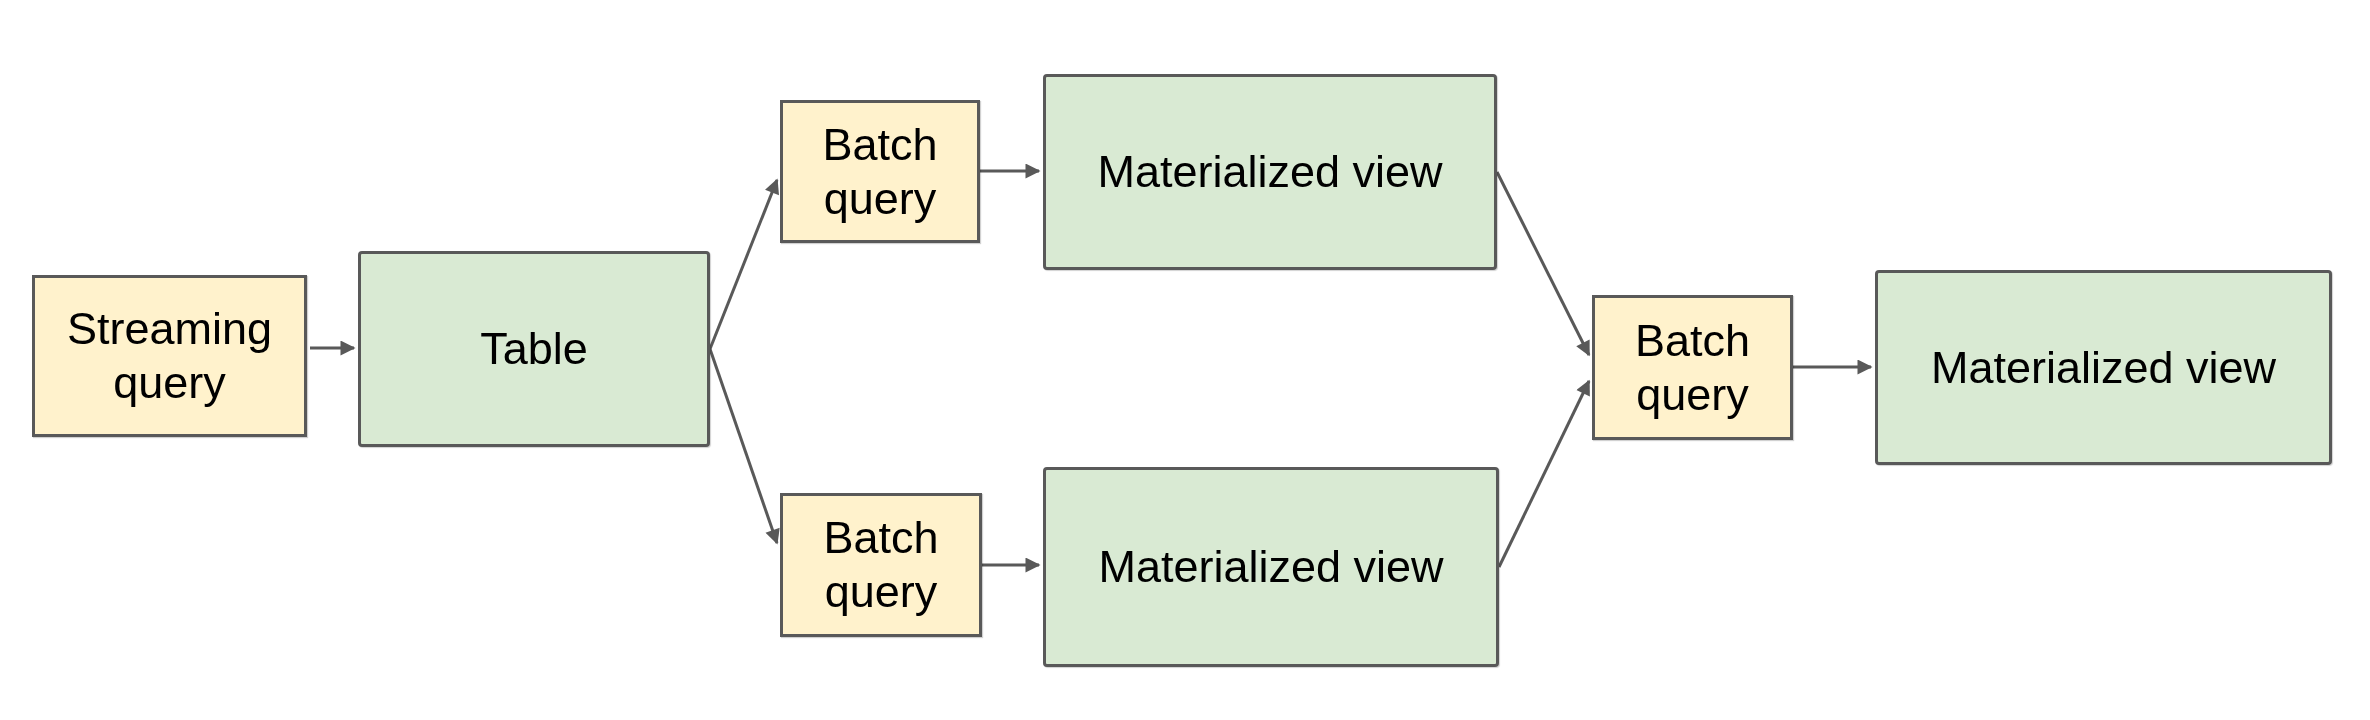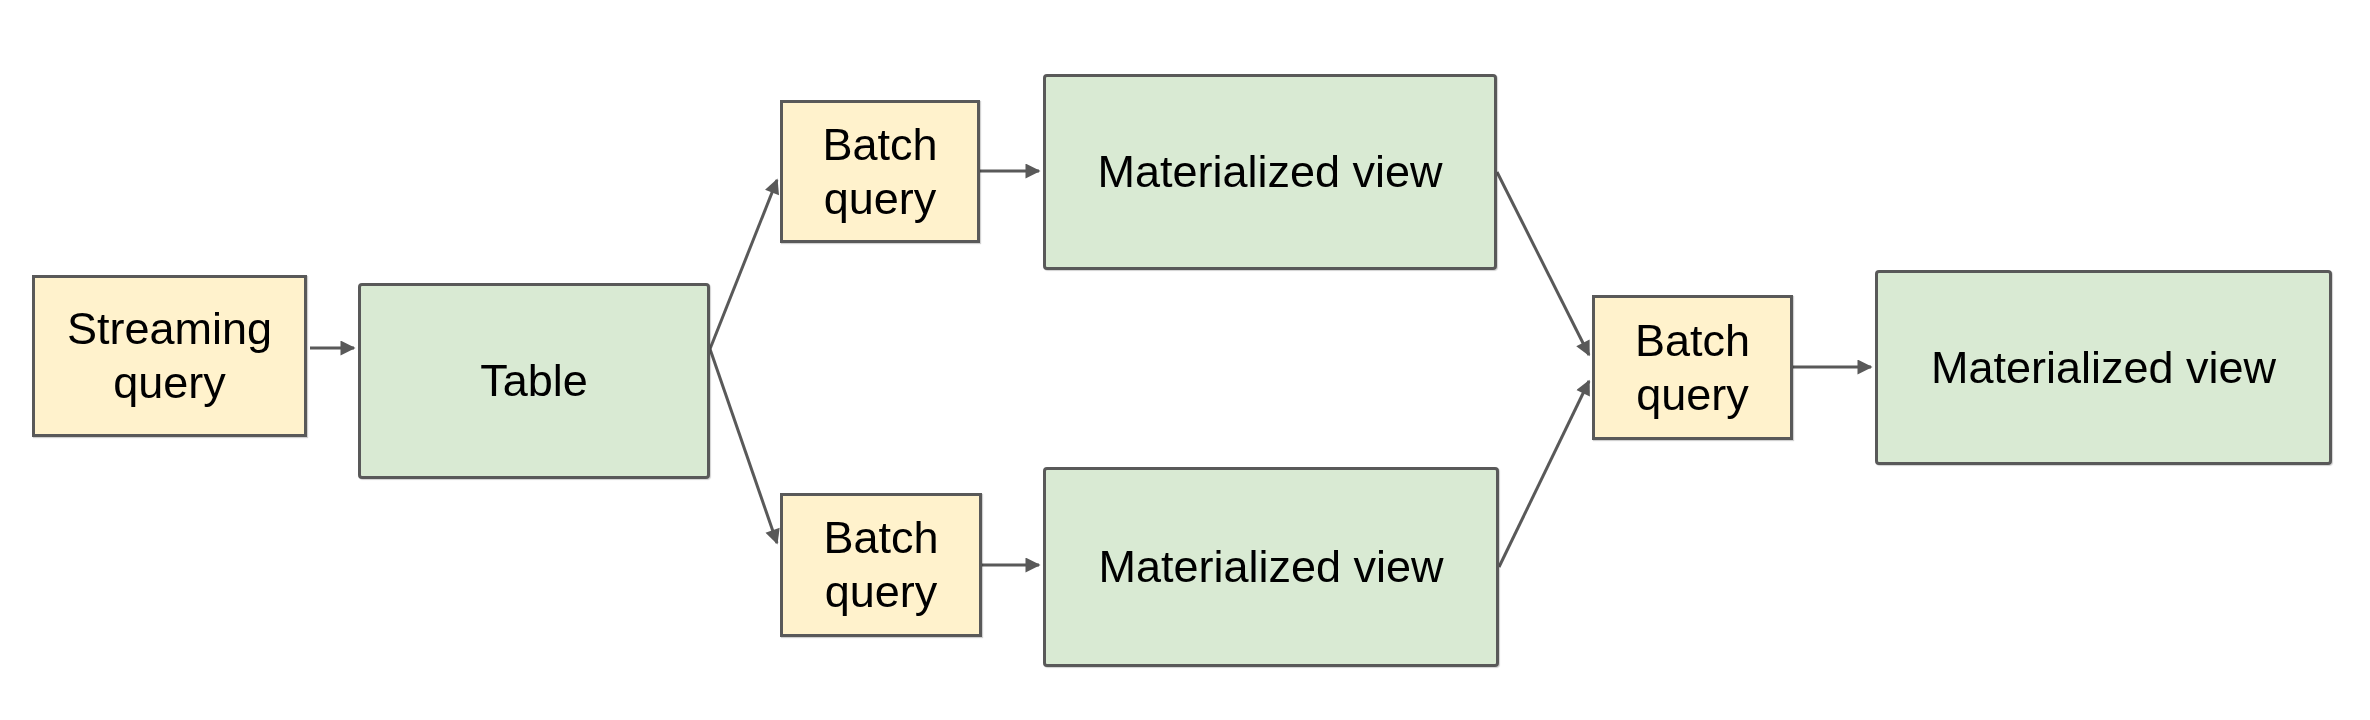--- a/index.html
+++ b/index.html
@@ -73,21 +73,21 @@
     <line class="edge" x1="982" y1="565" x2="1039" y2="565" marker-end="url(#arrowhead)"></line>
     <line class="edge" x1="1497" y1="172" x2="1589" y2="355" marker-end="url(#arrowhead)"></line>
     <line class="edge" x1="1499" y1="567" x2="1589" y2="381" marker-end="url(#arrowhead)"></line>
     <line class="edge" x1="1793" y1="367" x2="1871" y2="367" marker-end="url(#arrowhead)"></line>
   </svg>
 
   <div class="node node-query" style="left:32px; top:275px; width:275px; height:162px;">
     <span class="node-label">Streaming query</span>
   </div>
 
-  <div class="node node-storage" style="left:358px; top:251px; width:352px; height:196px;margin-top:32px;">
+  <div class="node node-storage" style="left:358px; top:251px; width:352px; height:196px;">
     <span class="node-label">Table</span>
   </div>
 
   <div class="node node-query" style="left:780px; top:100px; width:200px; height:143px;">
     <span class="node-label">Batch query</span>
   </div>
 
   <div class="node node-storage" style="left:1043px; top:74px; width:454px; height:196px;">
     <span class="node-label">Materialized view</span>
   </div>

